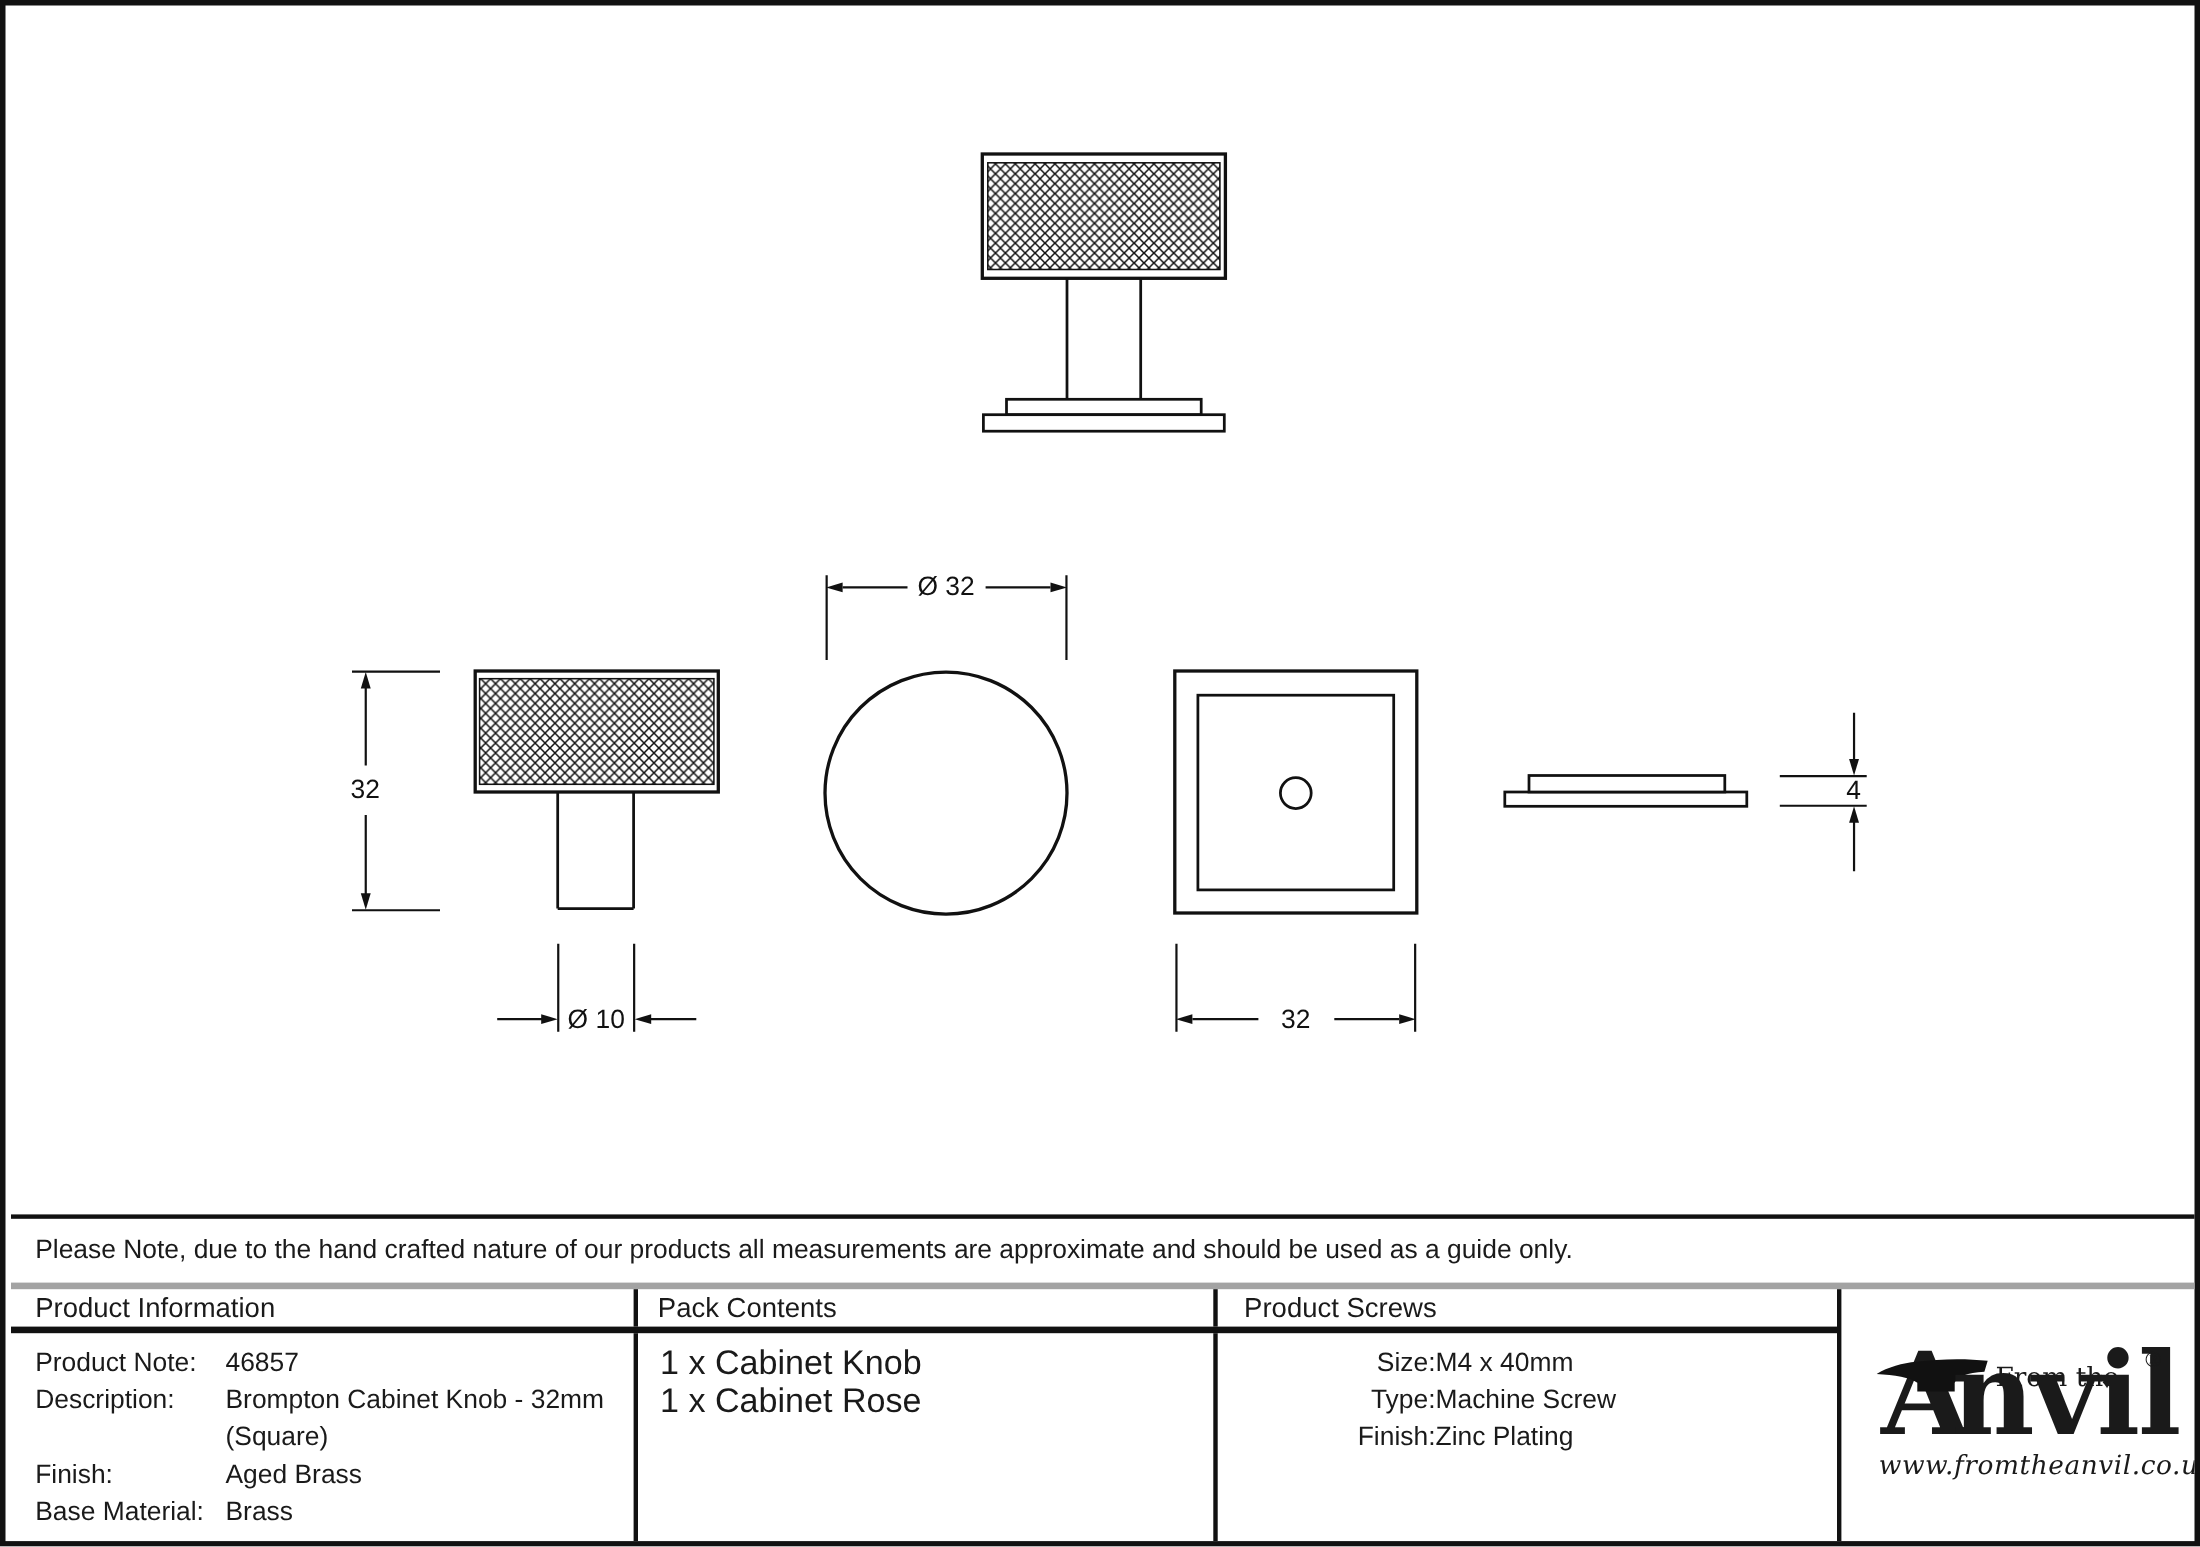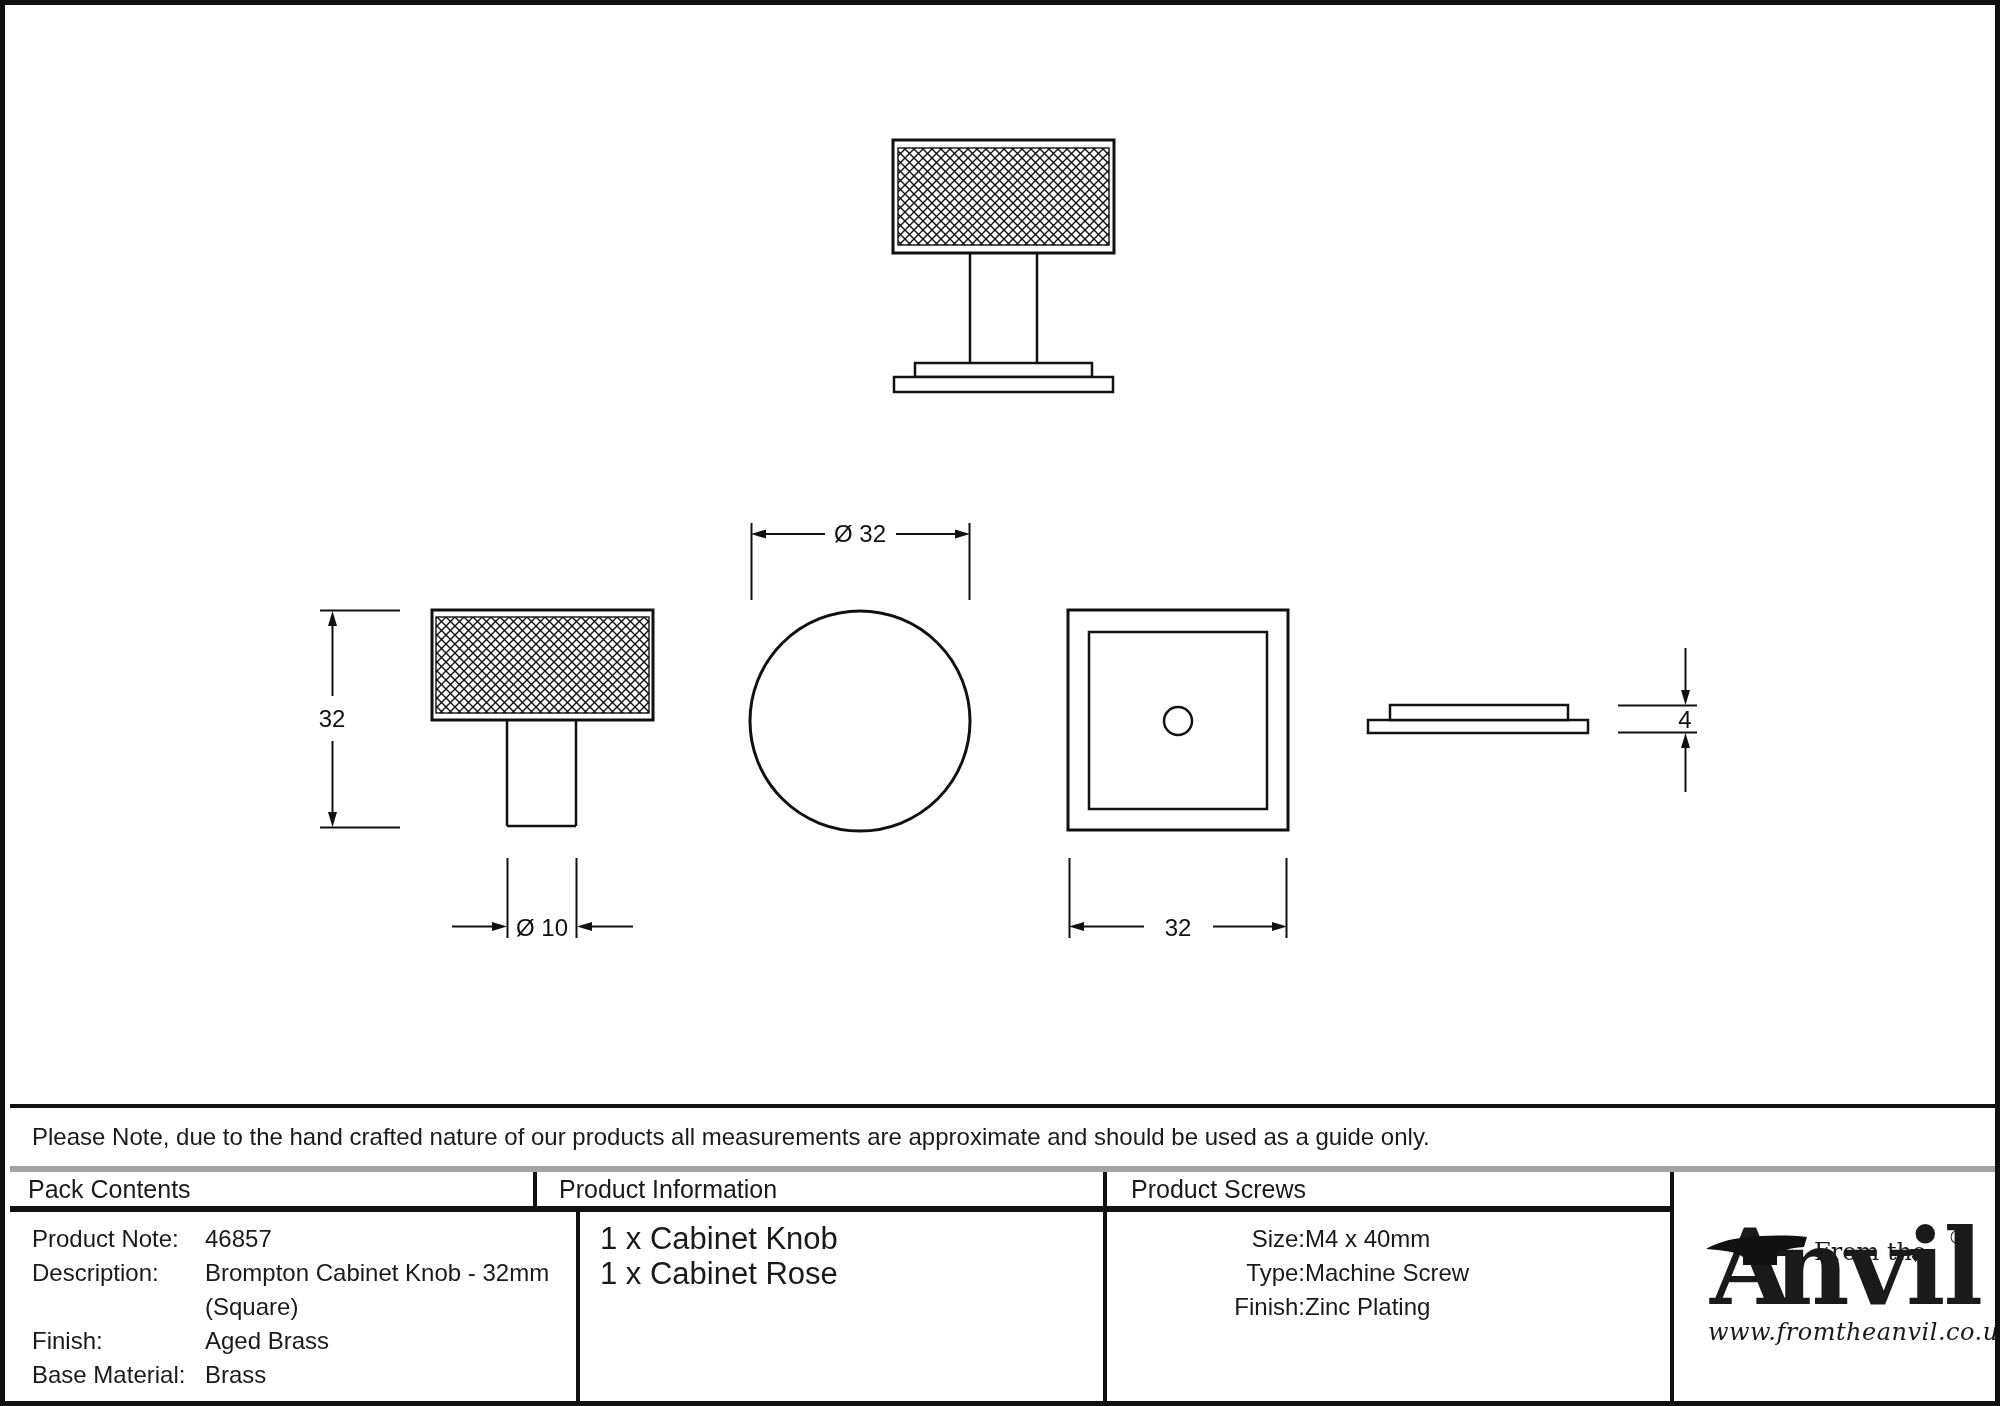--- a/index.html
+++ b/index.html
@@ -151,25 +151,25 @@
       <polygon class="arrow" points="1680.5,728 1676,743 1685,743"></polygon>
       <text class="dimtext" x="1680" y="714">4</text>
     </g>
   </svg>
 
   <div class="note-row">
     <span>Please Note, due to the hand crafted nature of our products all measurements are approximate and should be used as a guide only.</span>
   </div>
 
   <div class="hdr-band">
+    <div class="cell c1">
+      <span>Product Information</span>
+    </div>
     <div class="cell c2">
       <span>Pack Contents</span>
-    </div>
-    <div class="cell c1">
-      <span>Product Information</span>
     </div>
     <div class="cell c3">
       <span>Product Screws</span>
     </div>
   </div>
 
   <div class="body-band">
     <div class="cell c1">
       <div class="pad">
         <div class="kv">

